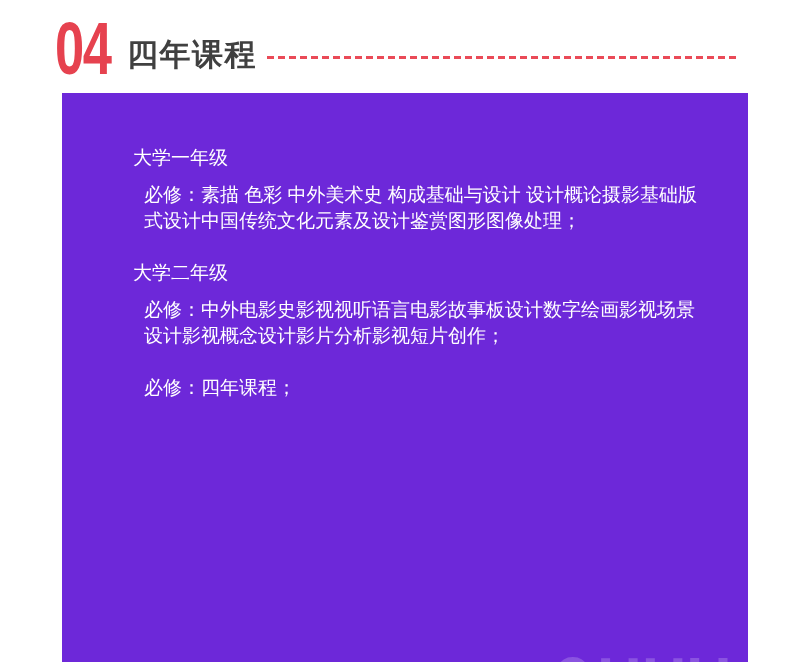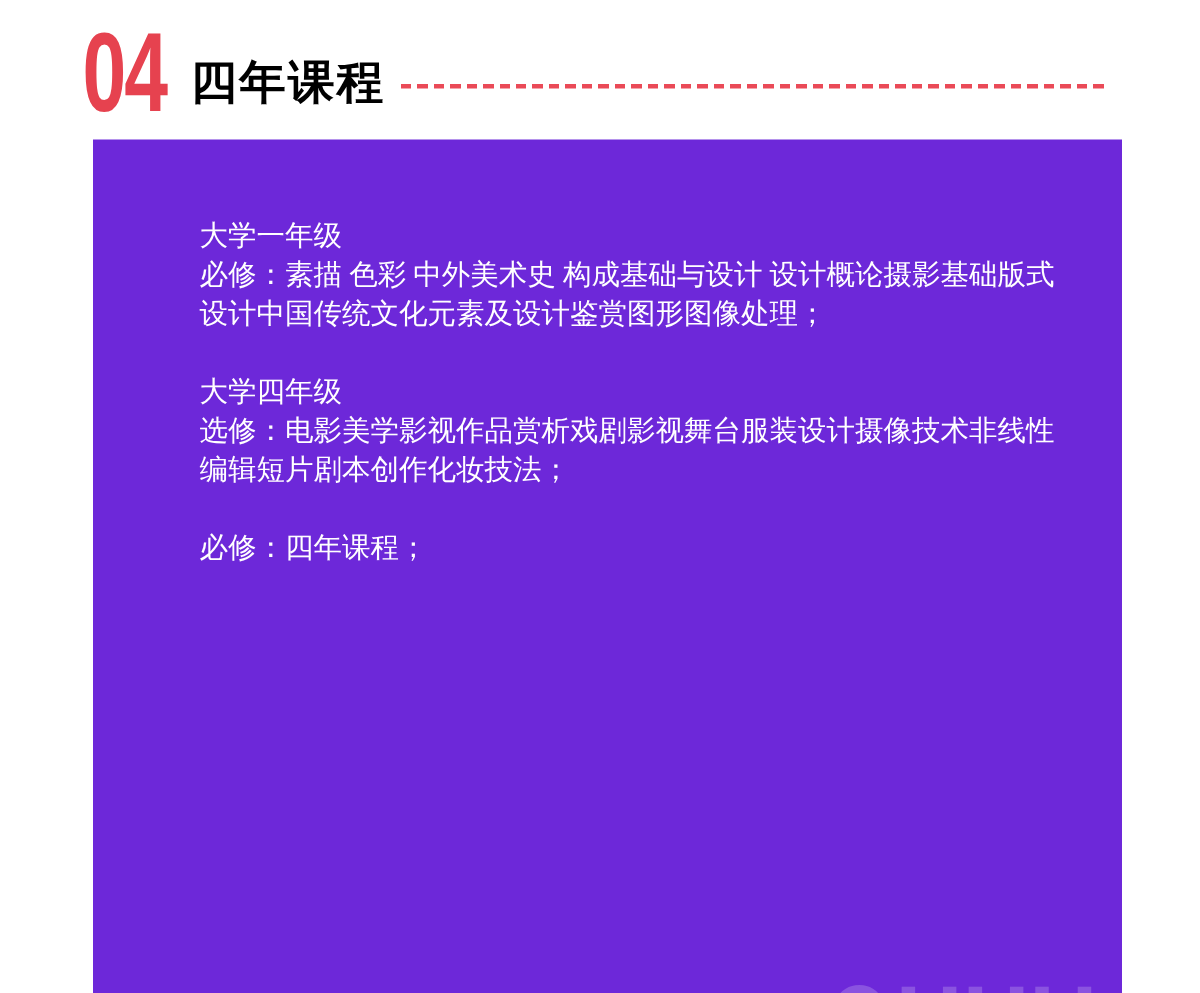--- a/index.html
+++ b/index.html
@@ -29,21 +29,21 @@
     transform-origin: left center;
     white-space: nowrap;
   }
   .section-title {
     position: absolute;
     left: 127px;
     top: 38px;
     font-size: 31px;
     line-height: 34px;
     font-weight: 700;
-    color: #000000;
+    color: #404040;
     letter-spacing: 1.5px;
     white-space: nowrap;
   }
   .dashed-divider {
     position: absolute;
     left: 267px;
     top: 56px;
     width: 470px;
     height: 3px;
     background: repeating-linear-gradient(
@@ -69,23 +69,22 @@
     color: #ffffff;
     font-size: 19px;
     line-height: 26px;
     font-weight: 500;
     width: 578px;
   }
   .year-title {
     margin: 0;
   }
   .course-line {
-    margin: 0;
+    margin: 11px;
     word-break: break-all;
-    font-family: Liberation Serif, serif;
   }
   .watermark {
     position: absolute;
     right: 17px;
     bottom: 11px;
     font-size: 105px;
     line-height: 78px;
     font-weight: 800;
     color: rgba(255, 255, 255, 0.20);
     transform: scaleX(0.59);
@@ -106,22 +105,22 @@
   <div class="dashed-divider"></div>
 
   <div class="panel">
 
     <section class="year-section">
       <p class="year-title">大学一年级</p>
       <p class="course-line">必修：素描 色彩 中外美术史 构成基础与设计 设计概论摄影基础版式设计中国传统文化元素及设计鉴赏图形图像处理；</p>
     </section>
 
     <section class="year-section">
-      <p class="year-title">大学四年级</p>
-      <p class="course-line">选修：电影美学影视作品赏析戏剧影视舞台服装设计摄像技术非线性编辑短片剧本创作化妆技法；</p>
+      <p class="year-title">大学二年级</p>
+      <p class="course-line">必修：中外电影史影视视听语言电影故事板设计数字绘画影视场景设计影视概念设计影片分析影视短片创作；</p>
     </section>
 
 
     <section class="year-section">
       <p class="course-line">必修：四年课程；</p>
     </section>
 
     <div class="watermark">QHHU</div>
   </div>
 

